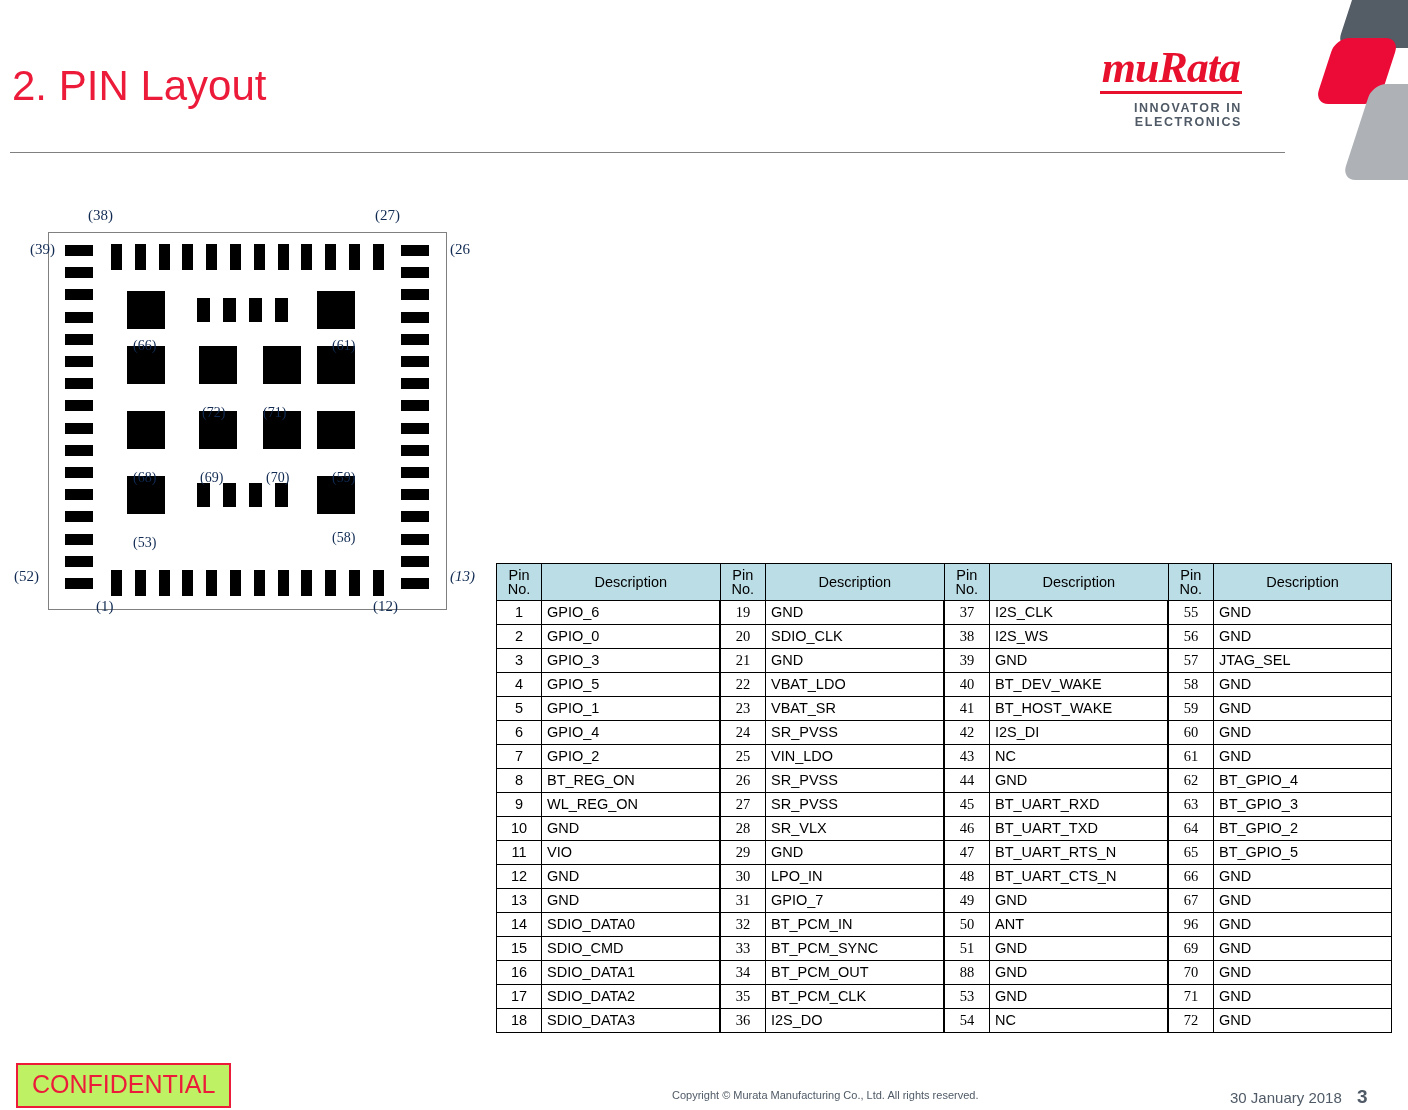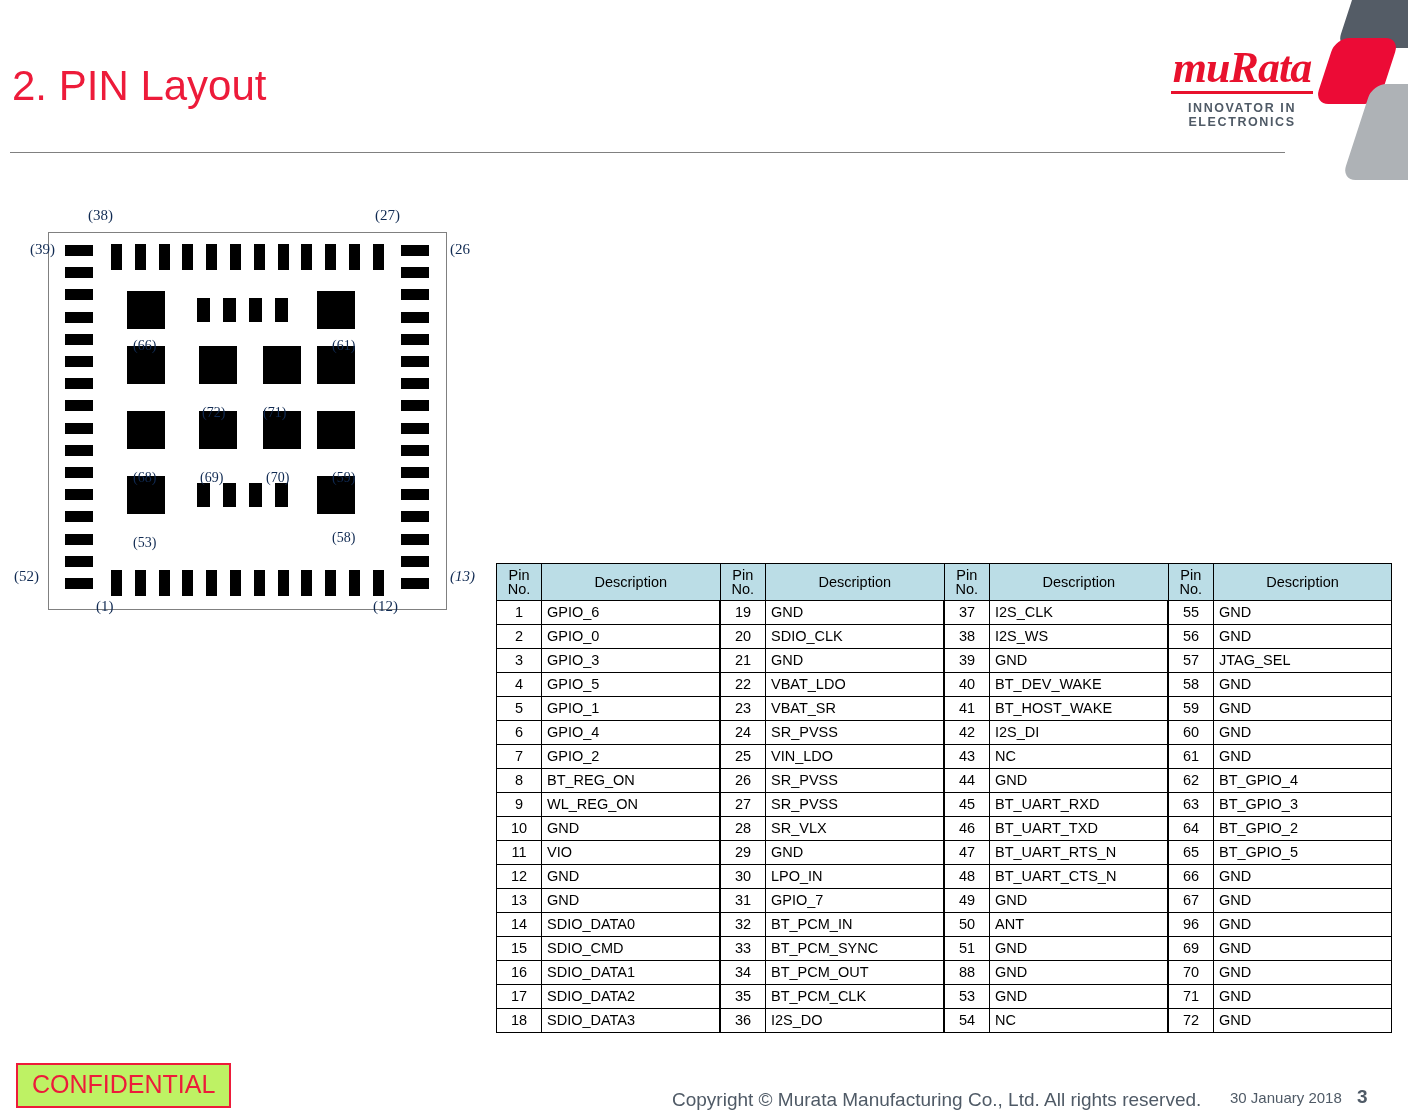--- a/index.html
+++ b/index.html
@@ -30,24 +30,24 @@
     left: 10px;
     top: 152px;
     width: 1275px;
     height: 1px;
     background: #808080;
   }
 
   
   #logo-block {
     position: absolute;
-    left: 1142px;
+    left: 1042px;
     top: 46px;
     width: 200px;
-    text-align: center;
+    text-align: right;
   }
   #logo-wordmark {
     font-family: "Liberation Serif", serif;
     font-style: italic;
     font-weight: bold;
     font-size: 44px;
     color: #E8112D;
     line-height: 1;
     letter-spacing: -1px;
     border-bottom: 3px solid #E8112D;
@@ -145,39 +145,39 @@
     height: 36px;
     font-size: 14.5px;
   }
   #pin-table th.pinno-head { width: 34px; }
   #pin-table th.desc-head  { width: 167px; }
   #pin-table td.pinno {
     text-align: center;
     width: 34px;
   }
   #pin-table td.desc { width: 167px; }
-  .thickleft { border-left: 2px solid #000 !important; }
+  .thickleft { border-left: 2px solid #000 !important; font-family: Liberation Serif, serif; }
 
   
   #confidential {
     position: absolute;
     left: 16px;
     top: 1063px;
     border: 2px solid #ED1B3A;
     color: #ED1B3A;
     font-size: 25px;
     padding: 5px 14px 7px 14px;
     letter-spacing: 0px;
     background: #bef264;
   }
   #copyright {
     position: absolute;
     left: 672px;
     top: 1089px;
-    font-size: 19px;
+    font-size: 11px;
     color: #4F5A66;
     white-space: nowrap;
   }
   #footer-date {
     position: absolute;
     left: 1230px;
     top: 1089px;
     font-size: 15px;
     color: #4F5A66;
     white-space: nowrap;

